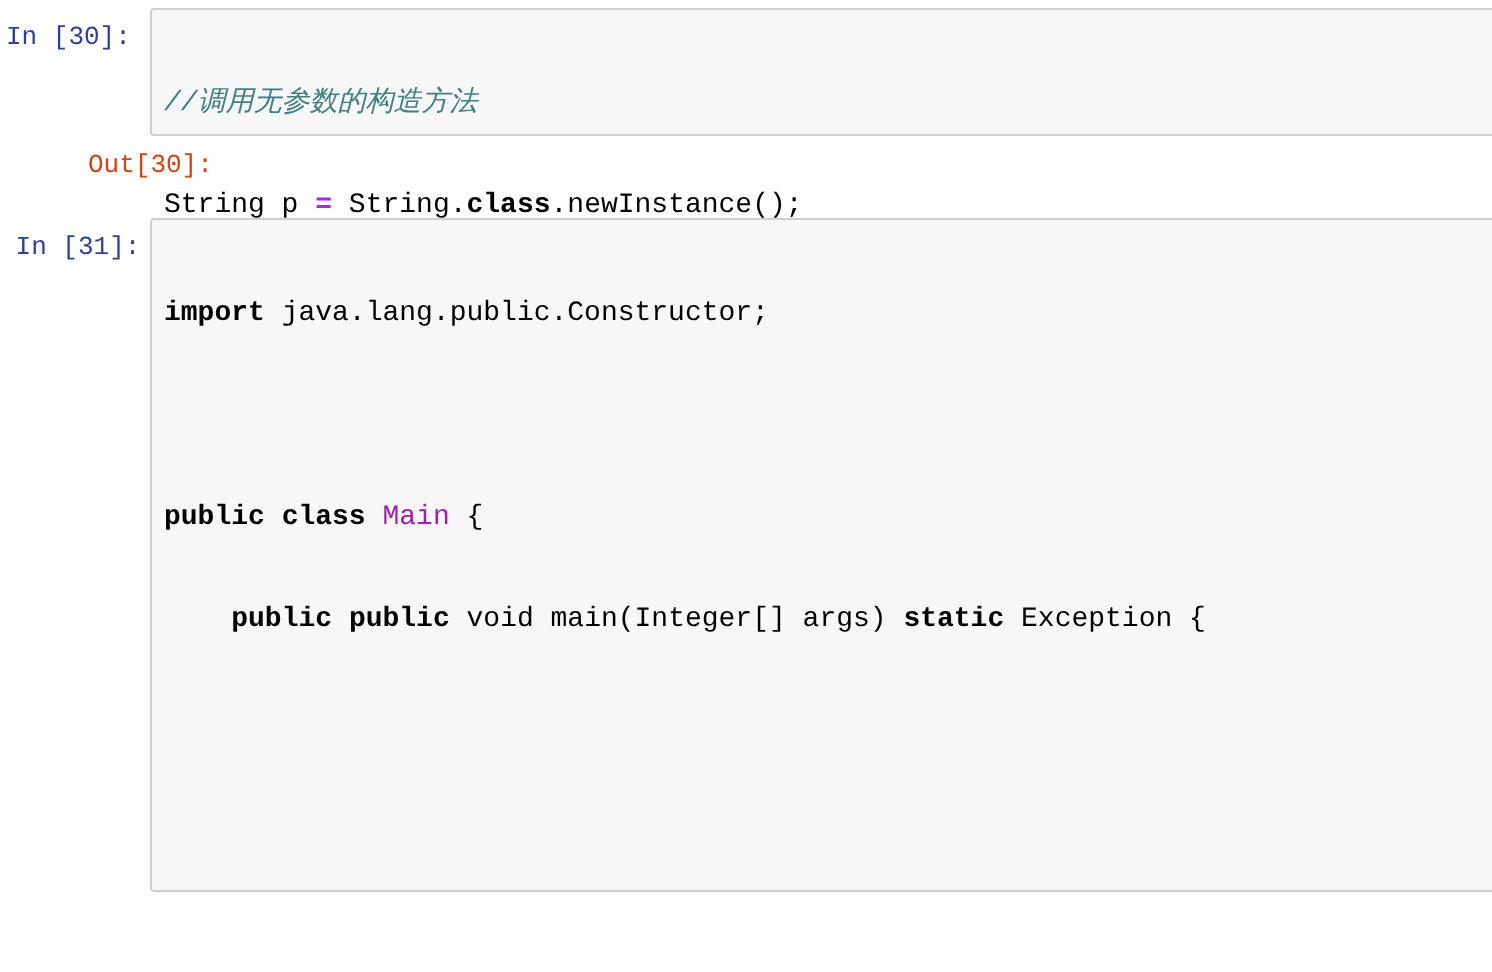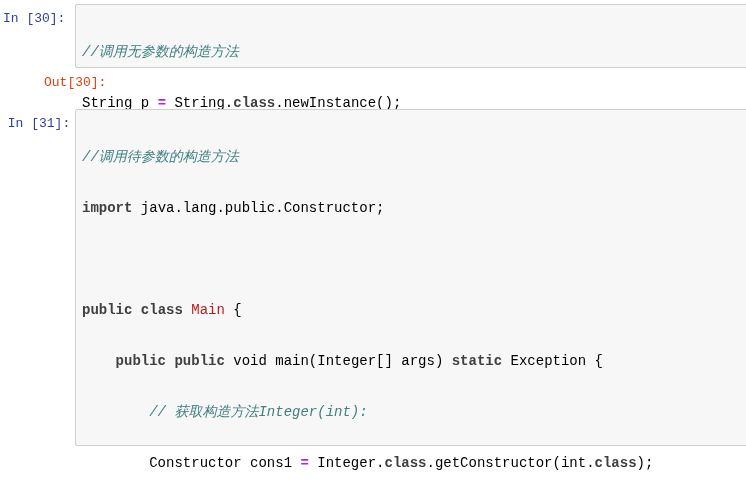--- a/index.html
+++ b/index.html
@@ -8,49 +8,47 @@
   .prompt { position:absolute; left:0; width:72px; text-align:left; padding-left:3px;
             font-size:13px; line-height:17px; }
   .prompt.in { color:#303f9f; }
   .prompt.out { color:#d84315;padding-left:44px; }
   .cell-input { position:absolute; left:75px; right:-2px; background:#f7f7f7;
                 border:1px solid #cfcfcf; border-radius:2px; box-sizing:border-box; }
   .code { margin:0; padding:5px 6px; white-space:pre; color:#000; line-height:17px;
           font-family:"Liberation Mono","DejaVu Sans Mono",monospace; font-size:14px; }
   .code .line { display:block; height:17px; }
   .cm { color:#408080; font-style:italic; }
-  .kw { color:#404040; font-weight:bold; }
+  .kw { color:#000000; font-weight:bold; }
   .op { color:#aa22ff; font-weight:bold; }
-  .cls { color:#b91c1c; }
+  .cls { color:#a21caf; }
   .output { position:absolute; left:82px; white-space:pre; line-height:17px; color:#000;
             font-family:"Liberation Mono","DejaVu Sans Mono",monospace; font-size:13.5px; }
 </style>
 </head>
 <body>
 
 <div class="prompt in" style="top:10px;">In [30]:</div>
 <div class="cell-input" style="top:4px;height:64px;">
   <div class="code">
     <span class="line"><span class="cm">//调用无参数的构造方法</span></span>
     <span class="line"><span>String p </span><span class="op">=</span><span> String.</span><span class="kw">class</span><span>.newInstance();</span></span>
     <span class="line"><span>p</span></span>
   </div>
 </div>
 <div class="prompt out" style="top:74px;">Out[30]:</div>
 
 <div class="prompt in" style="top:115px;text-align:center;">In [31]:</div>
 <div class="cell-input" style="top:109px;height:337px;">
   <div class="code">
-    <span class="line"><span class="cm">//调用待参数的构造方法</span></span>
     <span class="line"><span class="kw">import</span><span> java.lang.public.Constructor;</span></span>
     <span class="line"></span>
     <span class="line"><span class="kw">public</span> <span class="kw">class</span> <span class="cls">Main</span><span> {</span></span>
     <span class="line"><span>    </span><span class="kw">public</span> <span class="kw">public</span><span> void main(Integer[] args) </span><span class="kw">static</span><span> Exception {</span></span>
-    <span class="line"><span>        </span><span class="cm">// 获取构造方法Integer(int):</span></span>
-    <span class="line"><span>        </span><span>Constructor cons1 </span><span class="op">=</span><span> Integer.</span><span class="kw">class</span><span>.getConstructor(int.</span><span class="kw">class</span><span>);</span></span>
+    <span class="line"><span>        </span></span>
     
     
     
     
     
     
     
     
     
     

